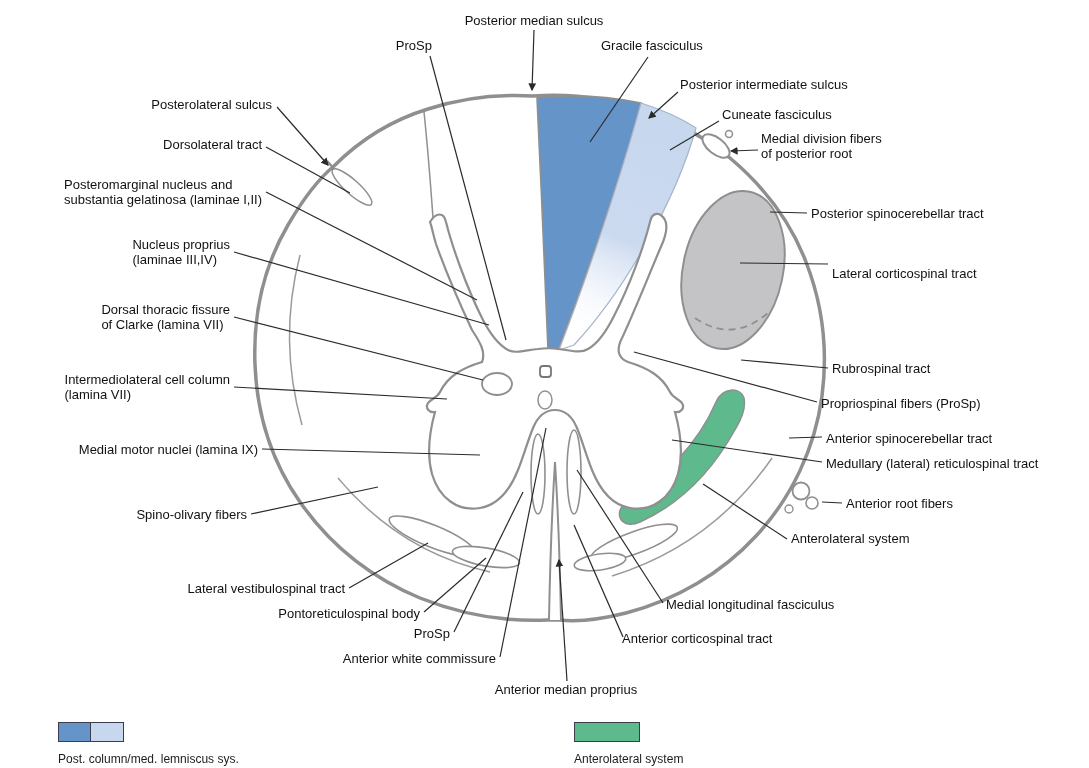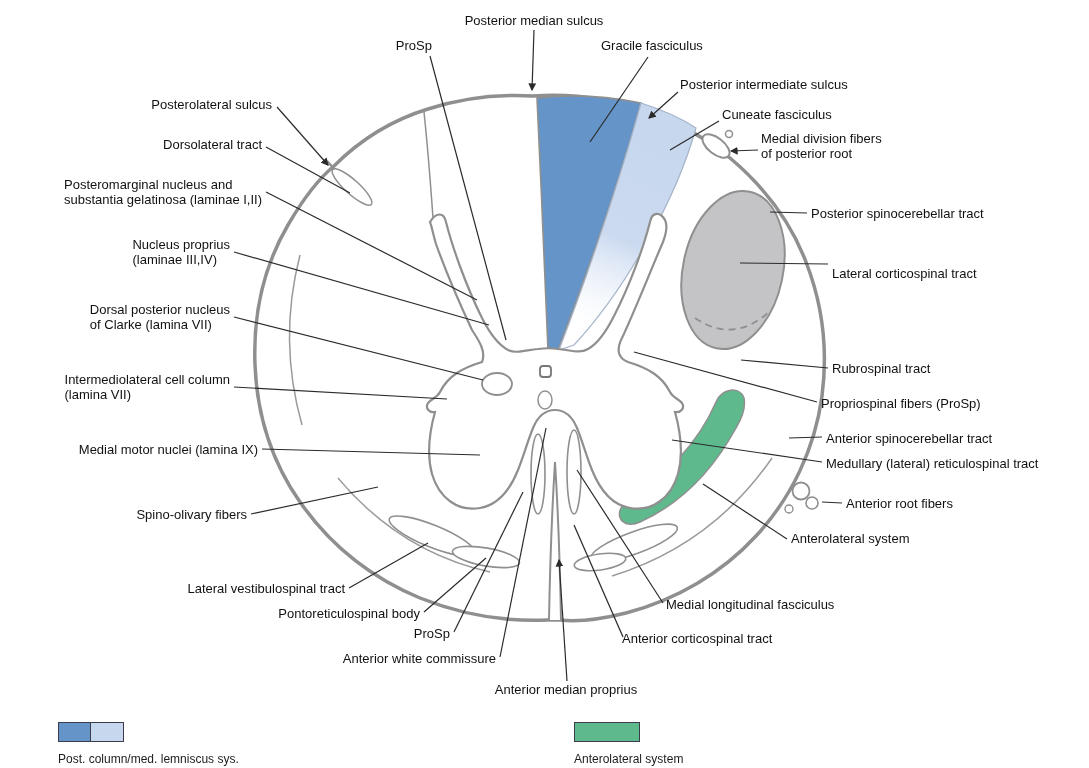--- a/index.html
+++ b/index.html
@@ -117,21 +117,21 @@
   <div class="lbl" style="left:680px; top:77px">Posterior intermediate sulcus</div>
   <div class="lbl" style="left:722px; top:107px">Cuneate fasciculus</div>
   <div class="lbl" style="left:761px; top:131px">Medial division fibers
 of posterior root</div>
   <div class="lbl r" style="right:817px; top:97px">Posterolateral sulcus</div>
   <div class="lbl r" style="right:827px; top:137px">Dorsolateral tract</div>
   <div class="lbl r" style="right:827px; top:177px">Posteromarginal nucleus and
 substantia gelatinosa (laminae I,II)</div>
   <div class="lbl r" style="right:859px; top:237px">Nucleus proprius
 (laminae III,IV)</div>
-  <div class="lbl r" style="right:859px; top:302px">Dorsal posterior nucleus
+  <div class="lbl r" style="right:859px; top:302px">Dorsal thoracic fissure
 of Clarke (lamina VII)</div>
   <div class="lbl r" style="right:859px; top:372px">Intermediolateral cell column
 (lamina VII)</div>
   <div class="lbl r" style="right:831px; top:442px">Medial motor nuclei (lamina IX)</div>
   <div class="lbl r" style="right:842px; top:507px">Spino-olivary fibers</div>
   <div class="lbl r" style="right:744px; top:581px">Lateral vestibulospinal tract</div>
   <div class="lbl r" style="right:669px; top:606px">Pontoreticulospinal body</div>
   <div class="lbl r" style="right:639px; top:626px">ProSp</div>
   <div class="lbl r" style="right:593px; top:651px">Anterior white commissure</div>
   <div class="lbl c" style="left:566px; top:682px">Anterior median proprius</div>

